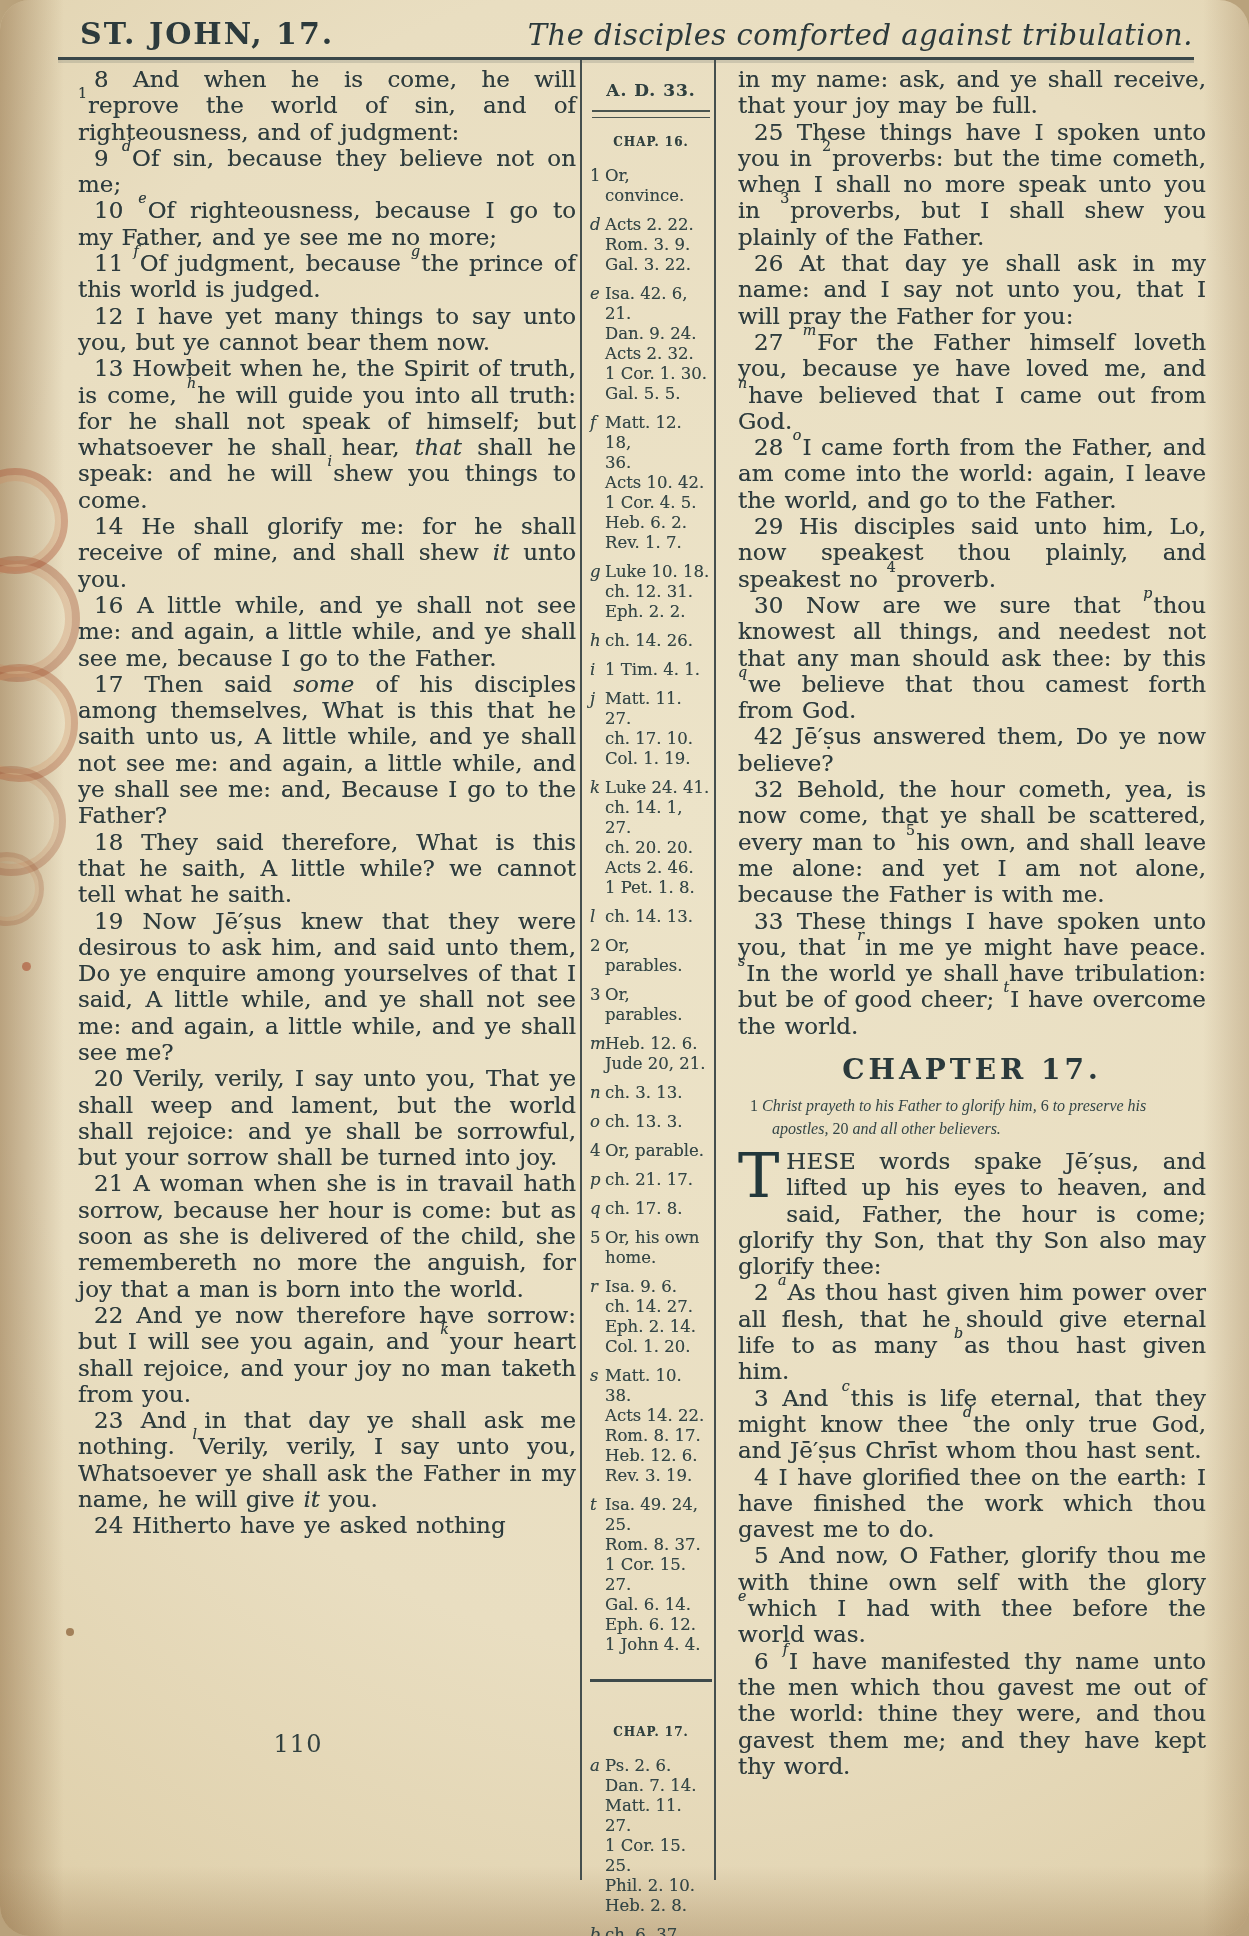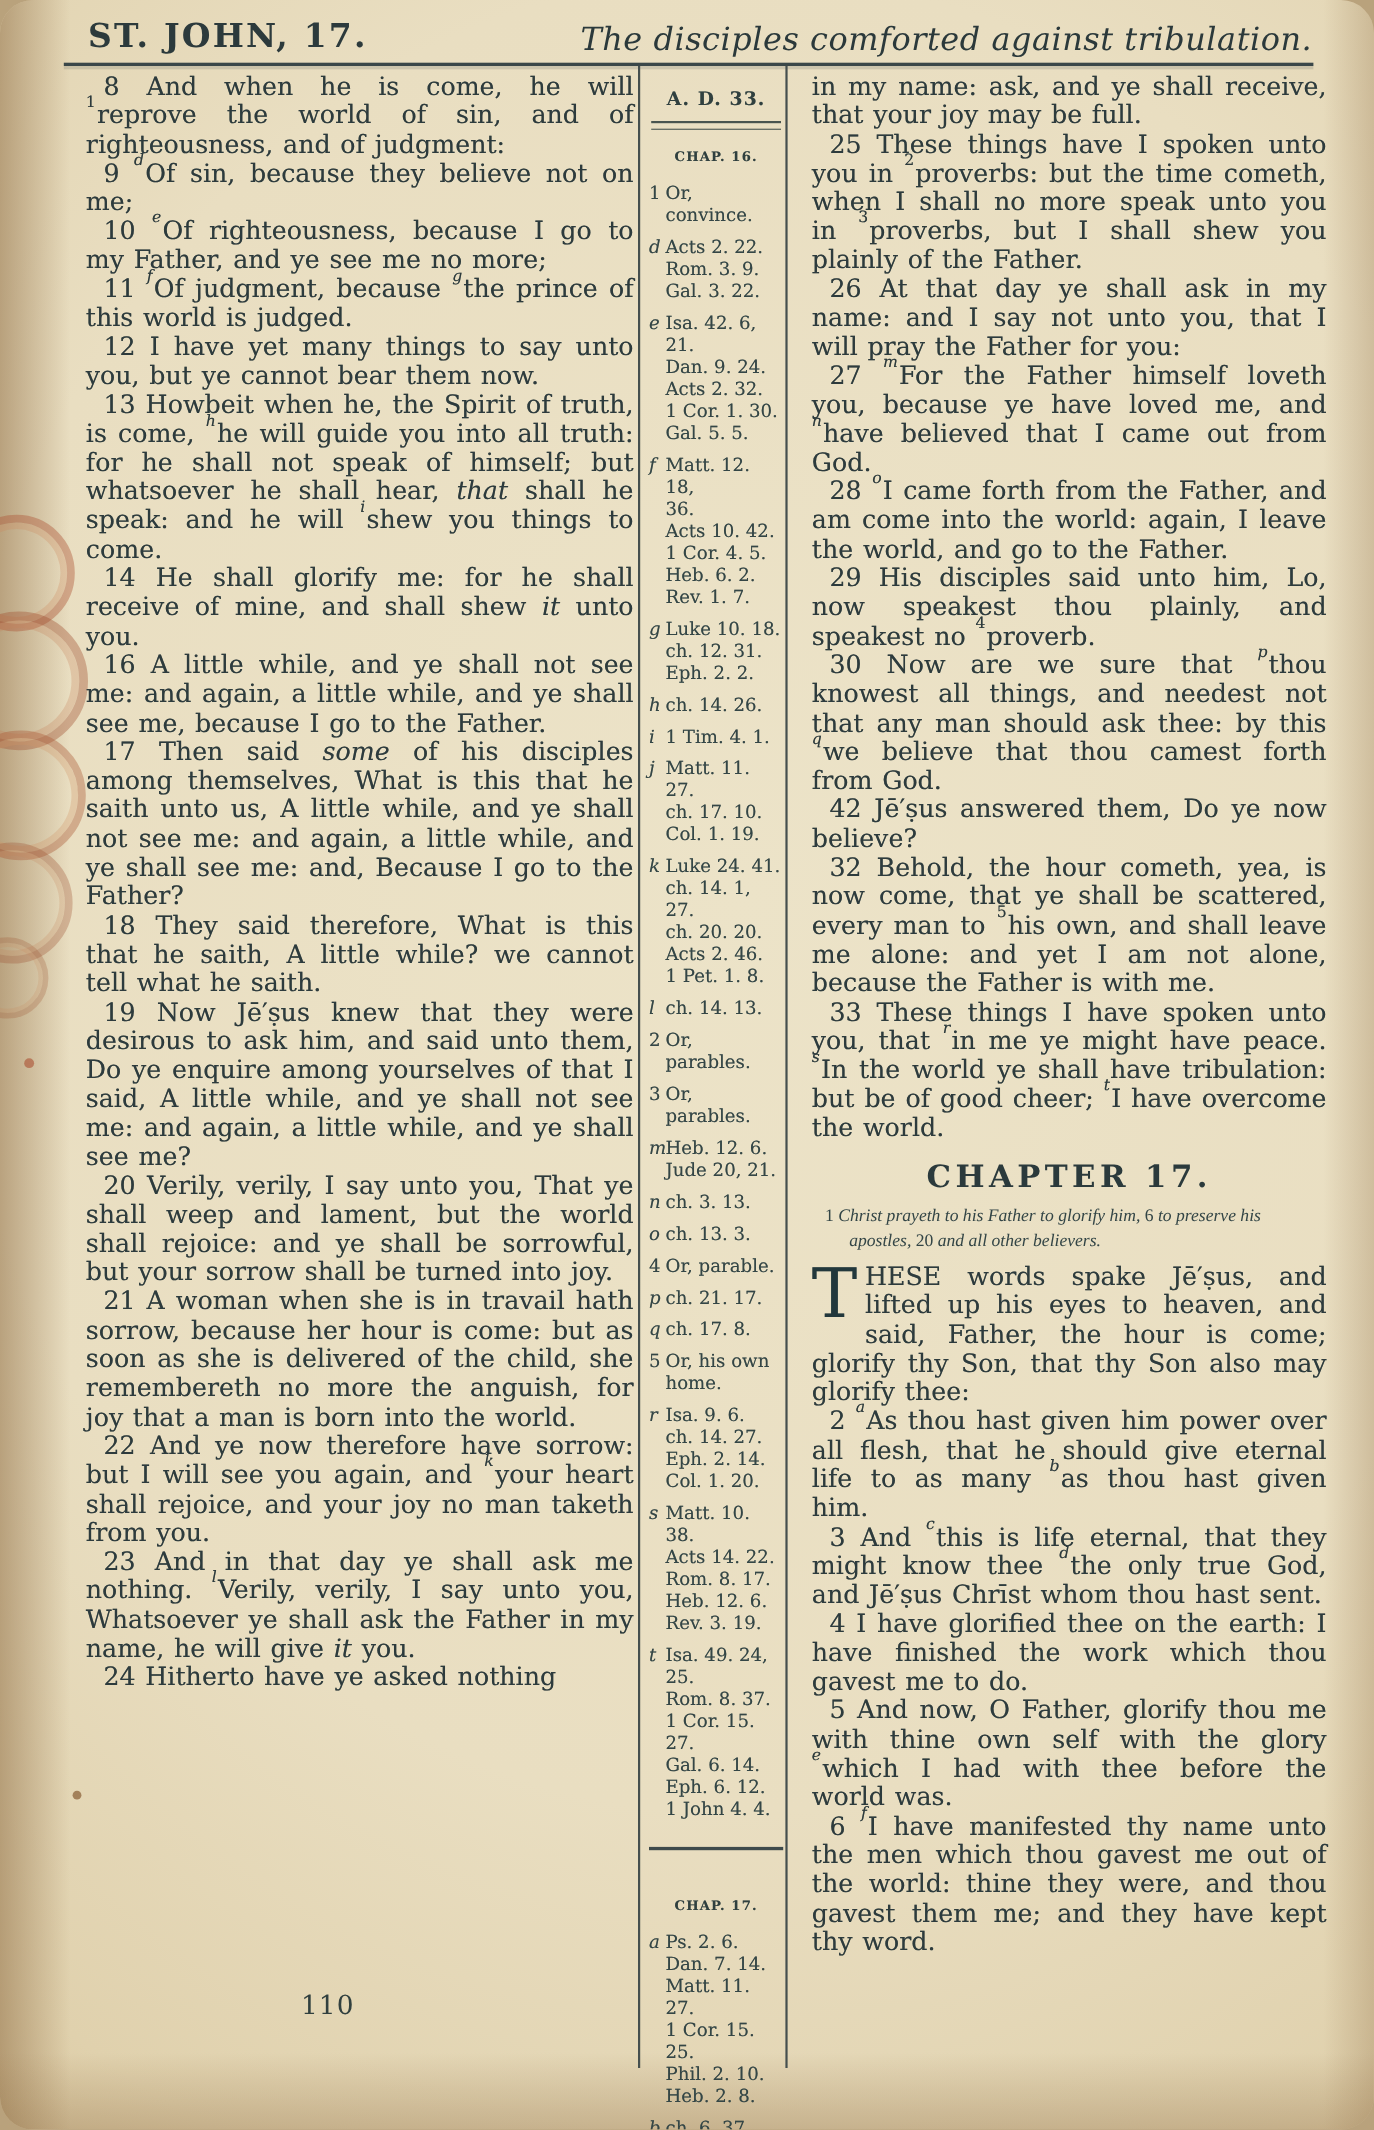--- a/index.html
+++ b/index.html
@@ -65,21 +65,21 @@
   .chap-divider{height:3px;background:#3e4a4b;margin:24px 0 40px;}
 
   
   .ch-heading{text-align:center;font-size:28px;letter-spacing:4px;margin:14px 0 8px;color:#2b3a3c;font-weight:bold;}
   .ch-summary{font-size:16px;line-height:23px;margin:0 0 8px;padding-left:34px;text-indent:-22px;
     color:#334546;font-family:Liberation Serif, serif;}
   .ch-summary em{font-style:italic;}
   .dropcap{float:left;font-size:62px;line-height:50px;padding:3px 7px 0 0;color:#22383c;}
   .verse.v1{text-indent:0;}
 
-  .page-number{position:absolute;left:78px;top:1809px;width:440px;text-align:center;
+  .page-number{position:absolute;left:78px;top:1730px;width:440px;text-align:center;
     font-size:24px;letter-spacing:1px;color:#31403f;}
 </style>
 </head>
 <body>
 
 <div class="page">
 
   <div class="edge-left"></div>
   <div class="edge-bottom"></div>
   <div class="edge-right"></div>

